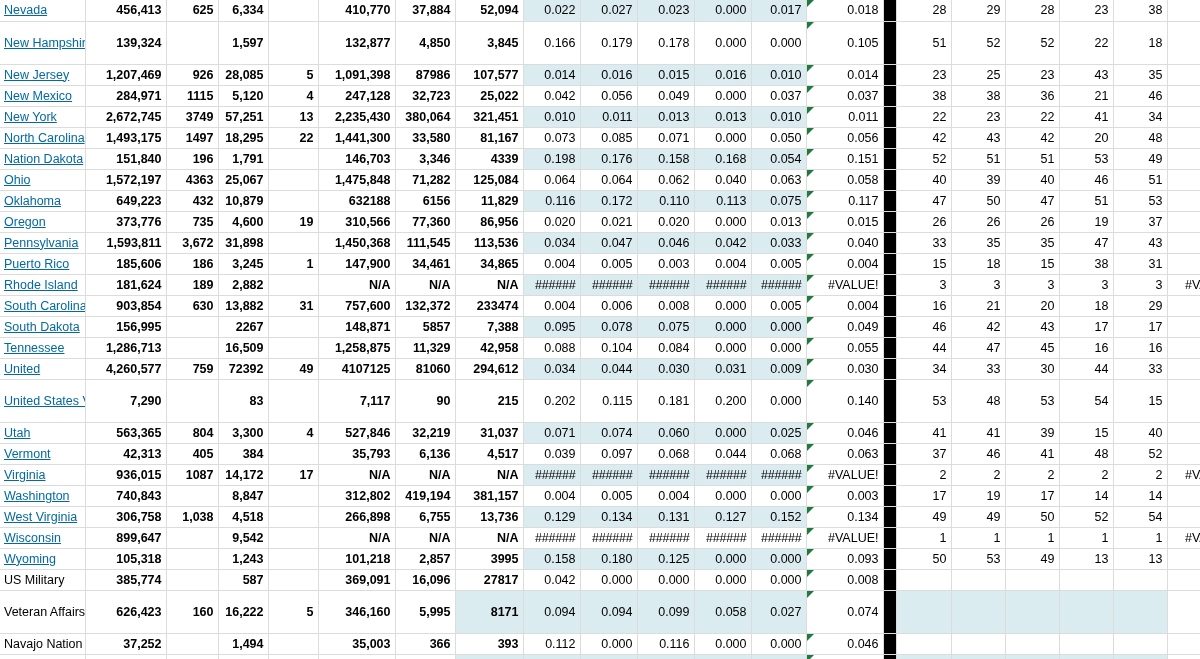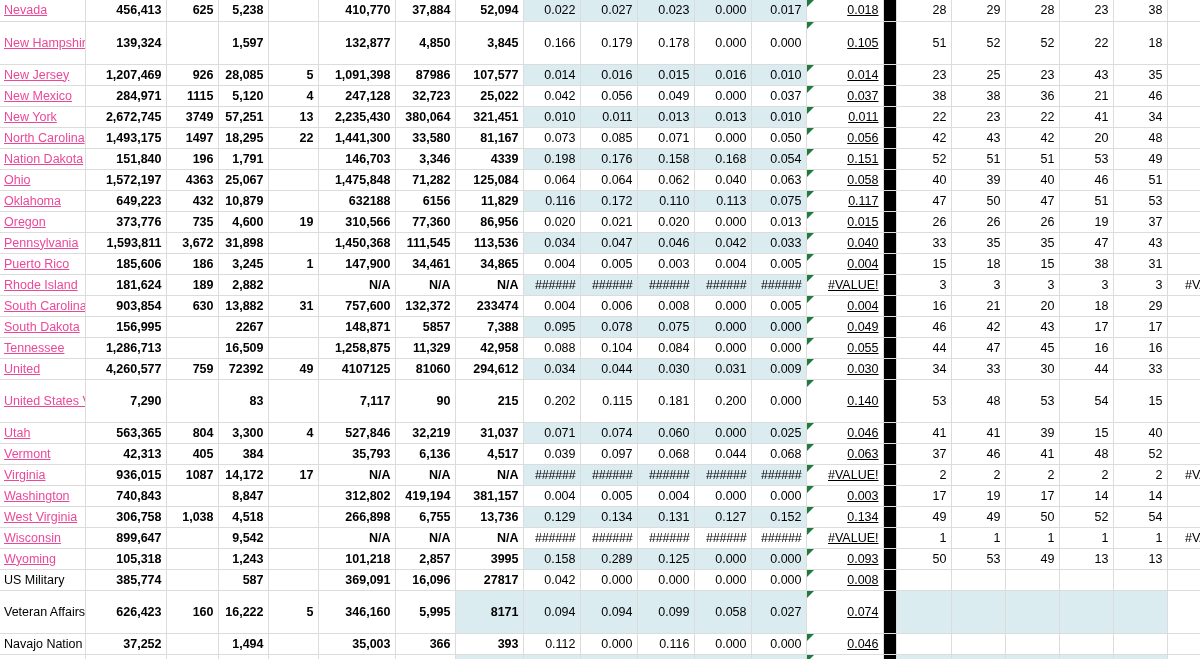--- a/index.html
+++ b/index.html
@@ -64,21 +64,21 @@
   td.name {
     text-align: left;
     border-right: 1px solid #c8c8c8;
     font-size: 12.5px;
     line-height: 14px;
     white-space: normal;
     padding-left: 2px;
   }
   td.name .lnk {
     text-decoration: underline;
-    color: #ec4899;
+    color: #0369a1;
   }
   td.num {
     text-align: right;
     font-weight: bold;
   }
   td.dec {
     text-align: right;
     font-weight: normal;
   }
   td.rank {
@@ -91,21 +91,21 @@
 
   
   td.gap {
     background: #000000;
     border-right: none;
     border-bottom: none;
     padding: 0;
   }
 
   
-  td.tri { position: relative; text-decoration: underline; }
+  td.tri { position: relative; }
   td.tri::before {
     content: "";
     position: absolute;
     top: 0; left: 0;
     width: 0; height: 0;
     border-top: 7px solid #1f7a3d;
     border-right: 7px solid transparent;
   }
 
   tr.r2 td { height: 43px; }
@@ -136,21 +136,21 @@
         <col class="c-r3">
         <col class="c-r4">
         <col class="c-r5">
         <col class="c-r6">
     </colgroup>
     <tbody id="tbody">
         <tr class="">
           <td class="name"><span class="lnk">Nevada</span></td>
           <td class="num">456,413</td>
           <td class="num">625</td>
-          <td class="num">5,238</td>
+          <td class="num">6,334</td>
           <td class="num"></td>
           <td class="num">410,770</td>
           <td class="num">37,884</td>
           <td class="num">52,094</td>
           <td class="dec hi">0.022</td>
           <td class="dec hi">0.027</td>
           <td class="dec hi">0.023</td>
           <td class="dec hi">0.000</td>
           <td class="dec hi">0.017</td>
           <td class="dec tri">0.018</td>
@@ -694,21 +694,21 @@
         <tr class="">
           <td class="name"><span class="lnk">Wyoming</span></td>
           <td class="num">105,318</td>
           <td class="num"></td>
           <td class="num">1,243</td>
           <td class="num"></td>
           <td class="num">101,218</td>
           <td class="num">2,857</td>
           <td class="num">3995</td>
           <td class="dec hi">0.158</td>
-          <td class="dec hi">0.289</td>
+          <td class="dec hi">0.180</td>
           <td class="dec hi">0.125</td>
           <td class="dec hi">0.000</td>
           <td class="dec hi">0.000</td>
           <td class="dec tri">0.093</td>
           <td class="gap"></td>
           <td class="rank">50</td>
           <td class="rank">53</td>
           <td class="rank">49</td>
           <td class="rank">13</td>
           <td class="rank">13</td>

